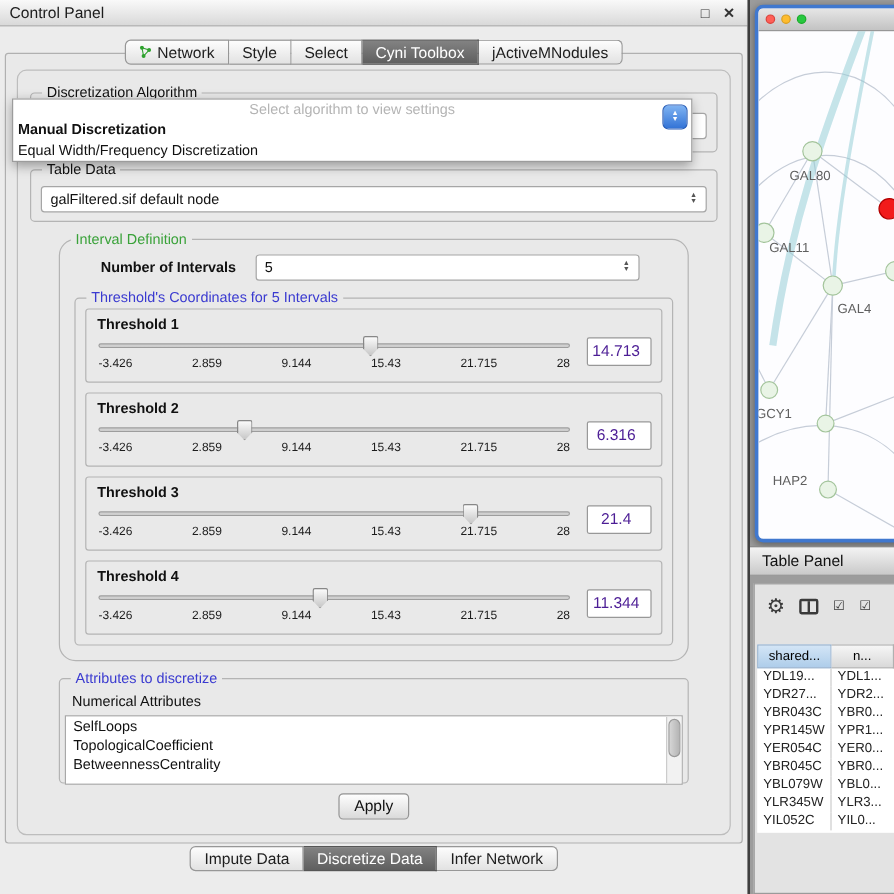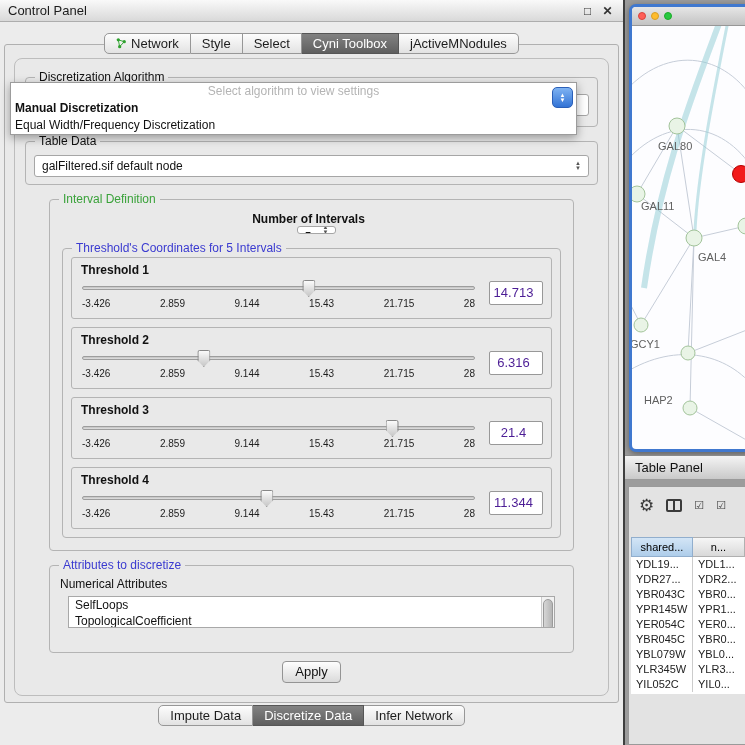--- a/index.html
+++ b/index.html
@@ -29,54 +29,54 @@
             border:1px solid #bdbdbd;border-radius:8px;padding:8px 8px 0 8px;}
 
   .grp{position:relative;border:1px solid #b4b4b4;border-radius:4px;background:#e9e9e9;}
   .grp-label{position:absolute;top:-8px;left:9px;background:#e9e9e9;padding:0 4px;
              font-size:12px;color:#111;line-height:14px;white-space:nowrap;}
   .grp-label.green{color:#3aa23a;}
   .grp-label.blue{color:#3a3ad0;}
 
   .grp.algorithm{margin:10px 2px 0 2px;height:50px;}
   .grp.tabledata{margin:14px 2px 0 2px;height:44px;}
-  .grp.interval{margin:14px 26px 0 26px;height:352px;}
+  .grp.interval{margin:14px 26px 0 26px;height:352px;border-radius:14px;}
   .grp.thresholds{margin:14px 12px 0 12px;height:290px;}
   .grp.attributes{margin:14px 26px 0 26px;height:88px;}
 
   .combo{position:relative;height:22px;background:#fff;border:1px solid #a6a6a6;border-radius:3px;
          font-size:12px;line-height:20px;padding:0 24px 0 7px;color:#111;
          white-space:nowrap;overflow:hidden;}
   .combo .spin{position:absolute;right:7px;top:0;height:100%;display:flex;flex-direction:column;
                justify-content:center;font-size:6px;line-height:5px;color:#555;text-align:center;}
   .combo.in-algorithm{margin:16px 8px 0 8px;}
   .combo.in-tabledata{margin:13px 8px 0 8px;}
 
-  .nint-row{display:flex;align-items:center;margin:12px 40px 0 34px;height:22px;flex-direction:column;}
+  .nint-row{display:flex;align-items:center;margin:12px 40px 0 34px;height:22px;}
   .nint-label{font-size:12px;font-weight:bold;color:#111;}
   .nint-row .combo{flex:1;margin-left:16px;}
 
   .thr{margin:8px 8px 0 8px;height:62px;border:1px solid #b4b4b4;border-radius:3px;
        background:#e9e9e9;position:relative;}
   .thr.firstthr{}
   .thr-label{font-size:12px;font-weight:bold;color:#111;padding:5px 0 0 9px;}
   .thr-body{display:flex;align-items:center;padding:0 8px 0 10px;}
   .slider{position:relative;flex:1;height:32px;margin-right:14px;}
   .track{position:absolute;left:0;right:0;top:9px;height:4px;border-radius:2px;
          background:linear-gradient(#c2c2c2,#e0e0e0);border:1px solid #9d9d9d;}
   .handle{position:absolute;top:3px;width:13px;height:17px;transform:translateX(-50%);
           background:linear-gradient(#fbfbfb,#c7c7c7);border:1px solid #878787;
           clip-path:polygon(0 0,100% 0,100% 60%,50% 100%,0 60%);border-radius:2px;}
   .ticks{position:absolute;left:0;right:0;top:21px;display:flex;justify-content:space-between;
          font-size:10px;color:#1d1d1d;}
   .thr-value{width:54px;height:24px;background:#fff;border:1px solid #989898;border-radius:2px;
              font-size:13px;line-height:22px;text-align:center;padding-right:5px;color:#4c1d95;}
 
   .attr-title{font-size:12px;font-weight:normal;color:#111;margin:11px 0 5px 10px;}
-  .attr-list{position:relative;margin:0 18px;height:32px;background:#fff;
+  .attr-list{position:relative;margin:0 4px;height:58px;background:#fff;
              border:1px solid #a8a8a8;overflow:hidden;}
   .attr-item{font-size:12px;line-height:16px;padding-left:6px;color:#111;}
   .attr-scroll{position:absolute;right:0;top:0;bottom:0;width:13px;background:#f2f2f2;
                border-left:1px solid #ccc;}
   .attr-thumb{position:absolute;left:1px;right:1px;top:2px;height:32px;border-radius:6px;
               background:linear-gradient(90deg,#d6d6d6,#b5b5b5);border:1px solid #9a9a9a;}
 
   .apply-row{text-align:center;margin-top:8px;}
   .apply-btn{display:inline-block;min-width:58px;height:22px;line-height:20px;padding:0 12px;
              background:linear-gradient(#fefefe,#dadada);border:1px solid #949494;border-radius:4px;

